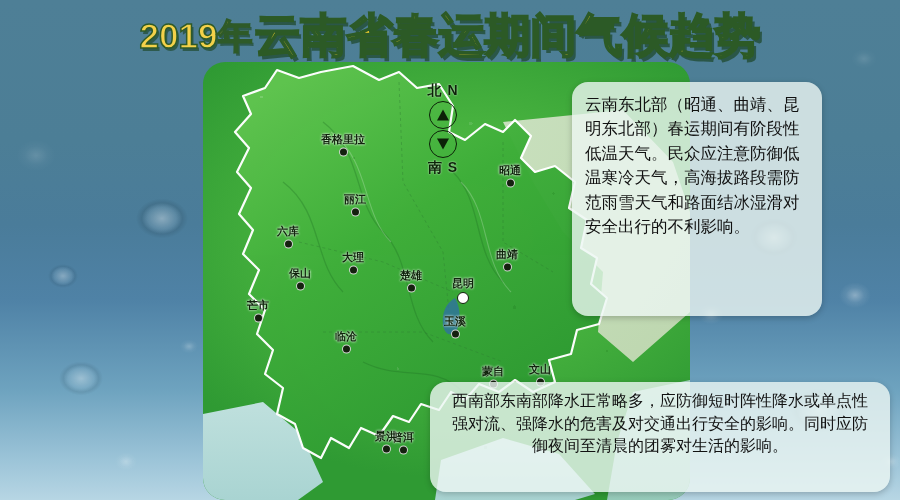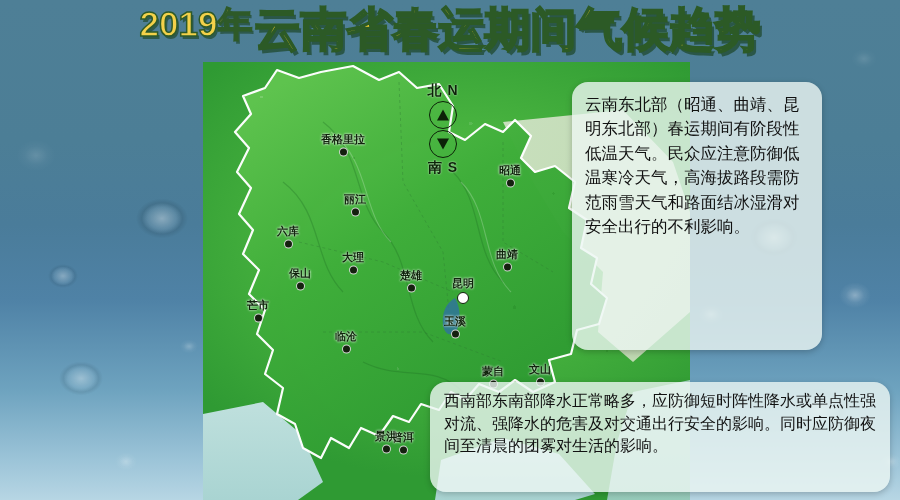--- a/index.html
+++ b/index.html
@@ -54,20 +54,21 @@
       radial-gradient(ellipse 11px 9px at 88% 60%, rgba(255,255,255,.24) 0%, rgba(255,255,255,.06) 60%, rgba(0,0,0,0) 100%);
   }
 
   
   .map-plate{
     position:absolute;left:203px;top:62px;width:487px;height:438px;
     background:
       radial-gradient(ellipse 70% 55% at 52% 40%, #63c452 0%, #48b33f 45%, #2f9a33 100%),
       linear-gradient(180deg,#53b94a 0%,#35a237 100%);
     overflow:hidden;
+    border-radius:22px;
   }
   
   .map-plate::after{
     content:"";position:absolute;inset:0;
     opacity:.30;
     background-image:
       radial-gradient(circle 2px at 12% 8%, rgba(255,255,255,.55) 0 60%, transparent 61%),
       radial-gradient(circle 2px at 31% 22%, rgba(0,80,0,.45) 0 60%, transparent 61%),
       radial-gradient(circle 3px at 55% 14%, rgba(255,255,255,.35) 0 60%, transparent 61%),
       radial-gradient(circle 2px at 72% 30%, rgba(0,80,0,.40) 0 60%, transparent 61%),
@@ -106,21 +107,21 @@
   .compass .ring .tri{
     position:absolute;left:50%;top:50%;transform:translate(-50%,-50%);
     width:0;height:0;border-left:6px solid transparent;border-right:6px solid transparent;
   }
   .compass .ring.up .tri{border-bottom:11px solid #0c2208;}
   .compass .ring.down .tri{border-top:11px solid #0c2208;}
 
   
   .title-wrap{
     position:absolute;left:0;right:0;top:6px;height:58px;
-    display:flex;justify-content:center;
+    display:flex;align-items:center;justify-content:center;
     white-space:nowrap;z-index:6;
   }
   .title-year{
     font-size:35px;font-weight:bold;color:#f3d14a;
     letter-spacing:0px;line-height:1;
     -webkit-text-stroke:1.5px #2e5a28;
     text-shadow:2px 3px 0 rgba(20,60,20,.55);
   }
   .title-main{
     font-size:46px;font-weight:bold;color:#ffd62e;
@@ -133,25 +134,25 @@
   .panel{
     position:absolute;border-radius:16px;z-index:5;
     background:rgba(236,246,242,.80);
     box-shadow:0 2px 6px rgba(0,0,0,.22);
     color:#111;
     font-size:16.5px;line-height:1.48;
     padding:10px 13px;
     box-sizing:border-box;
   }
   #panel-northwest{left:42px;top:82px;width:186px;height:218px;}
-  #panel-northeast{left:572px;top:82px;width:250px;height:268px;}
+  #panel-northeast{left:572px;top:82px;width:250px;height:234px;}
   #panel-southeast{
     left:430px;top:382px;width:460px;height:110px;
-    text-align:left;font-size:16px;line-height:1.42;
-    padding:8px 14px;
+    text-align:center;font-size:16px;line-height:1.42;
+    padding:8px 22px;
   }
 </style>
 </head>
 <body>
 
 <div id="stage">
 
   <div class="bg-base"></div>
   <div class="droplets-top"></div>
   <div class="droplets"></div>

